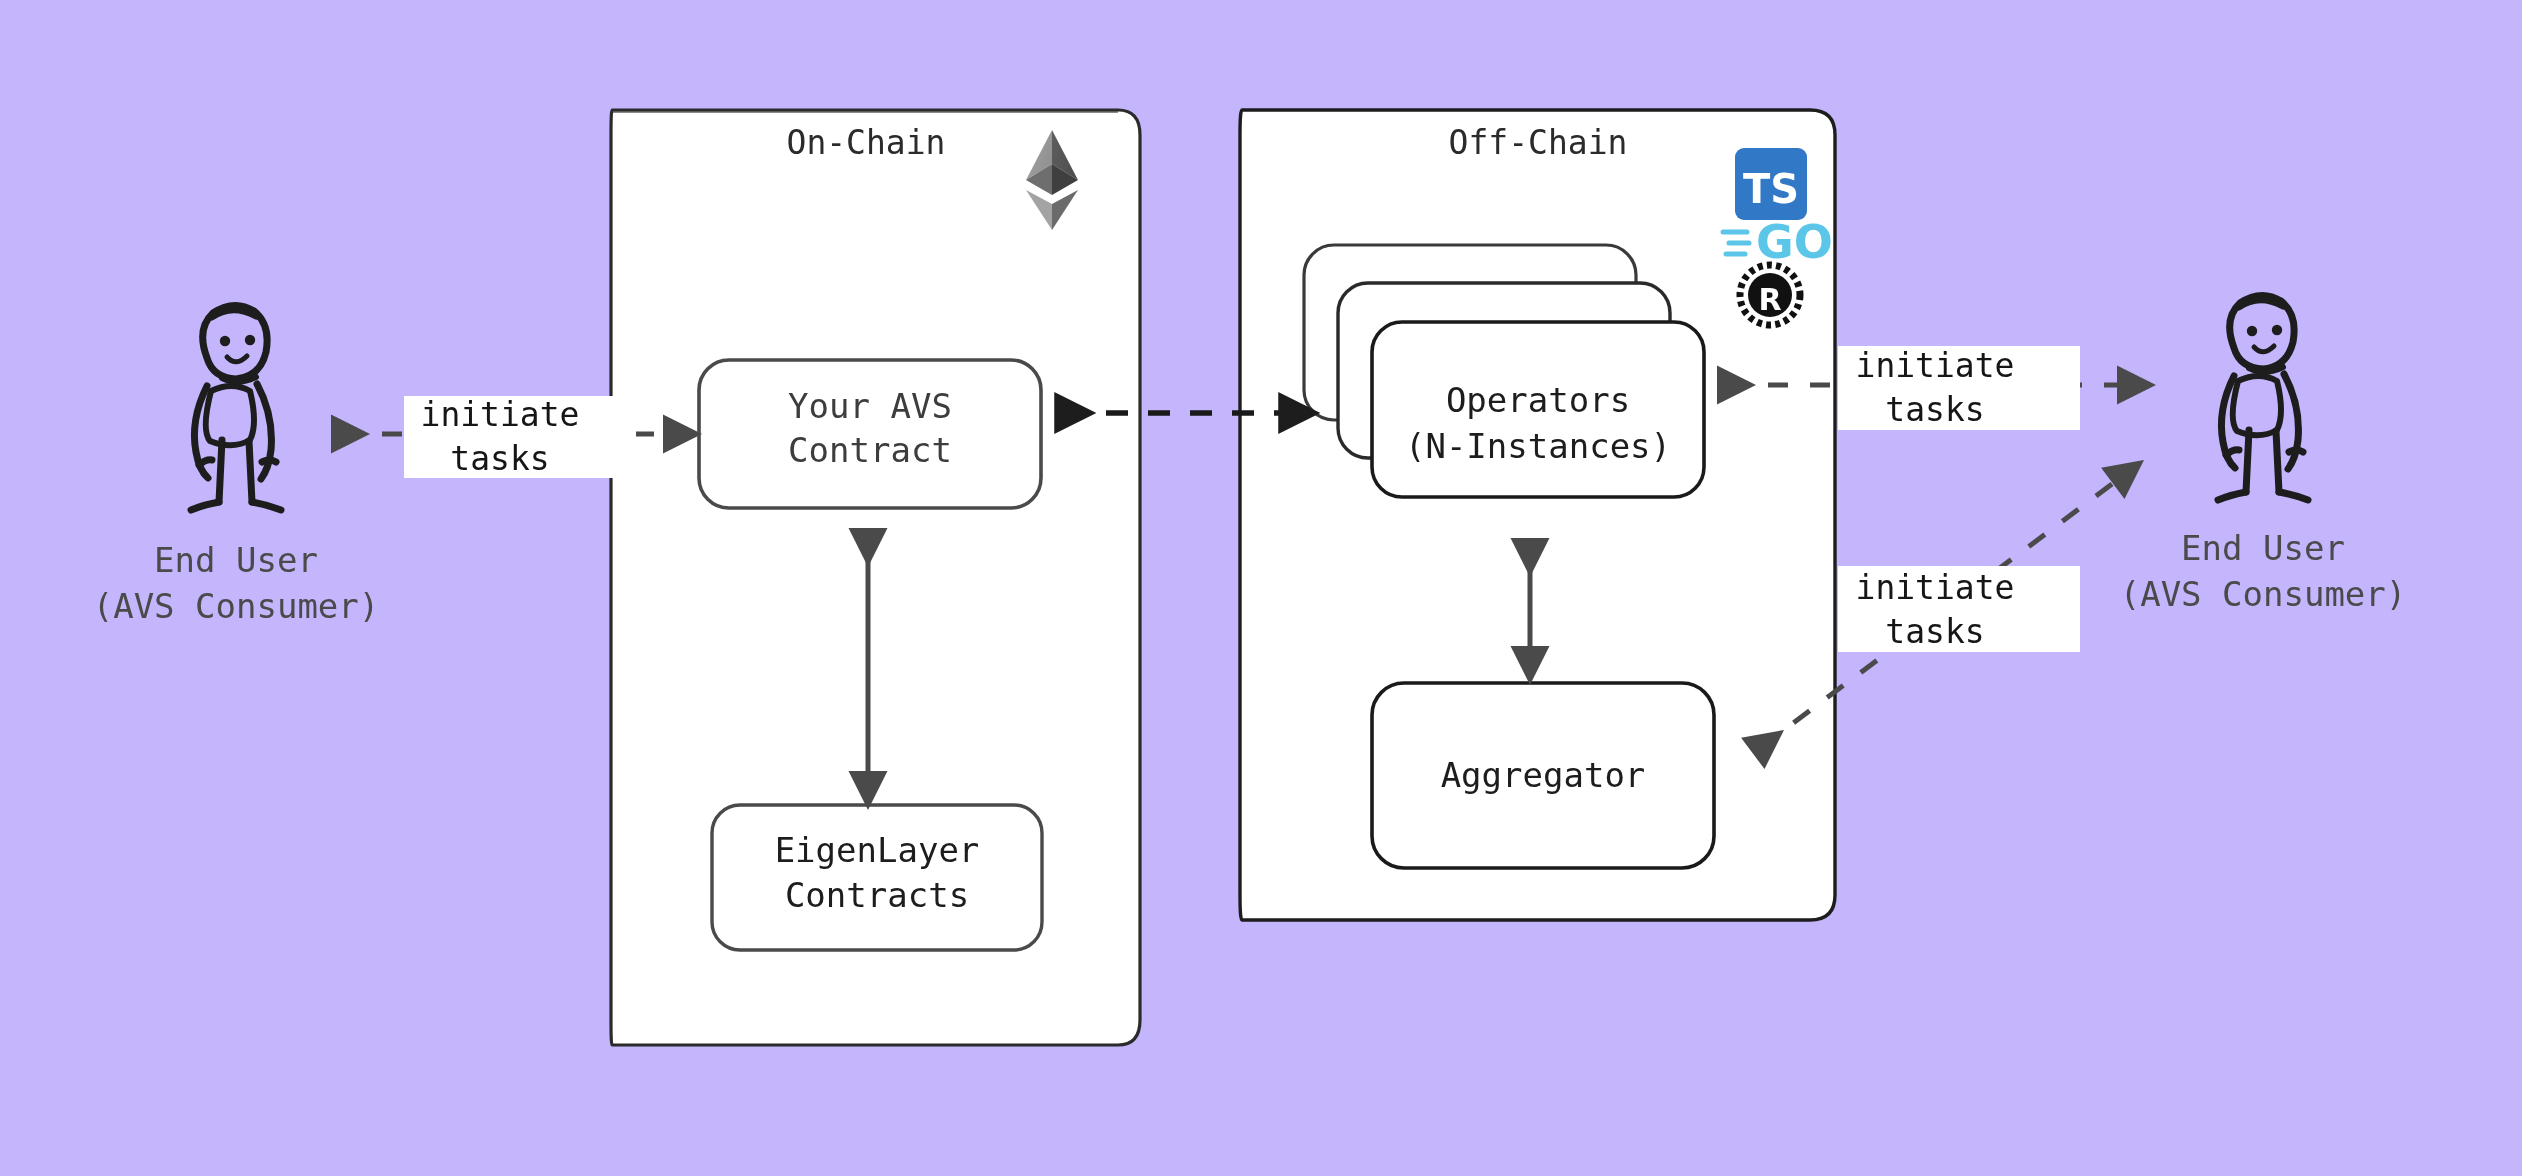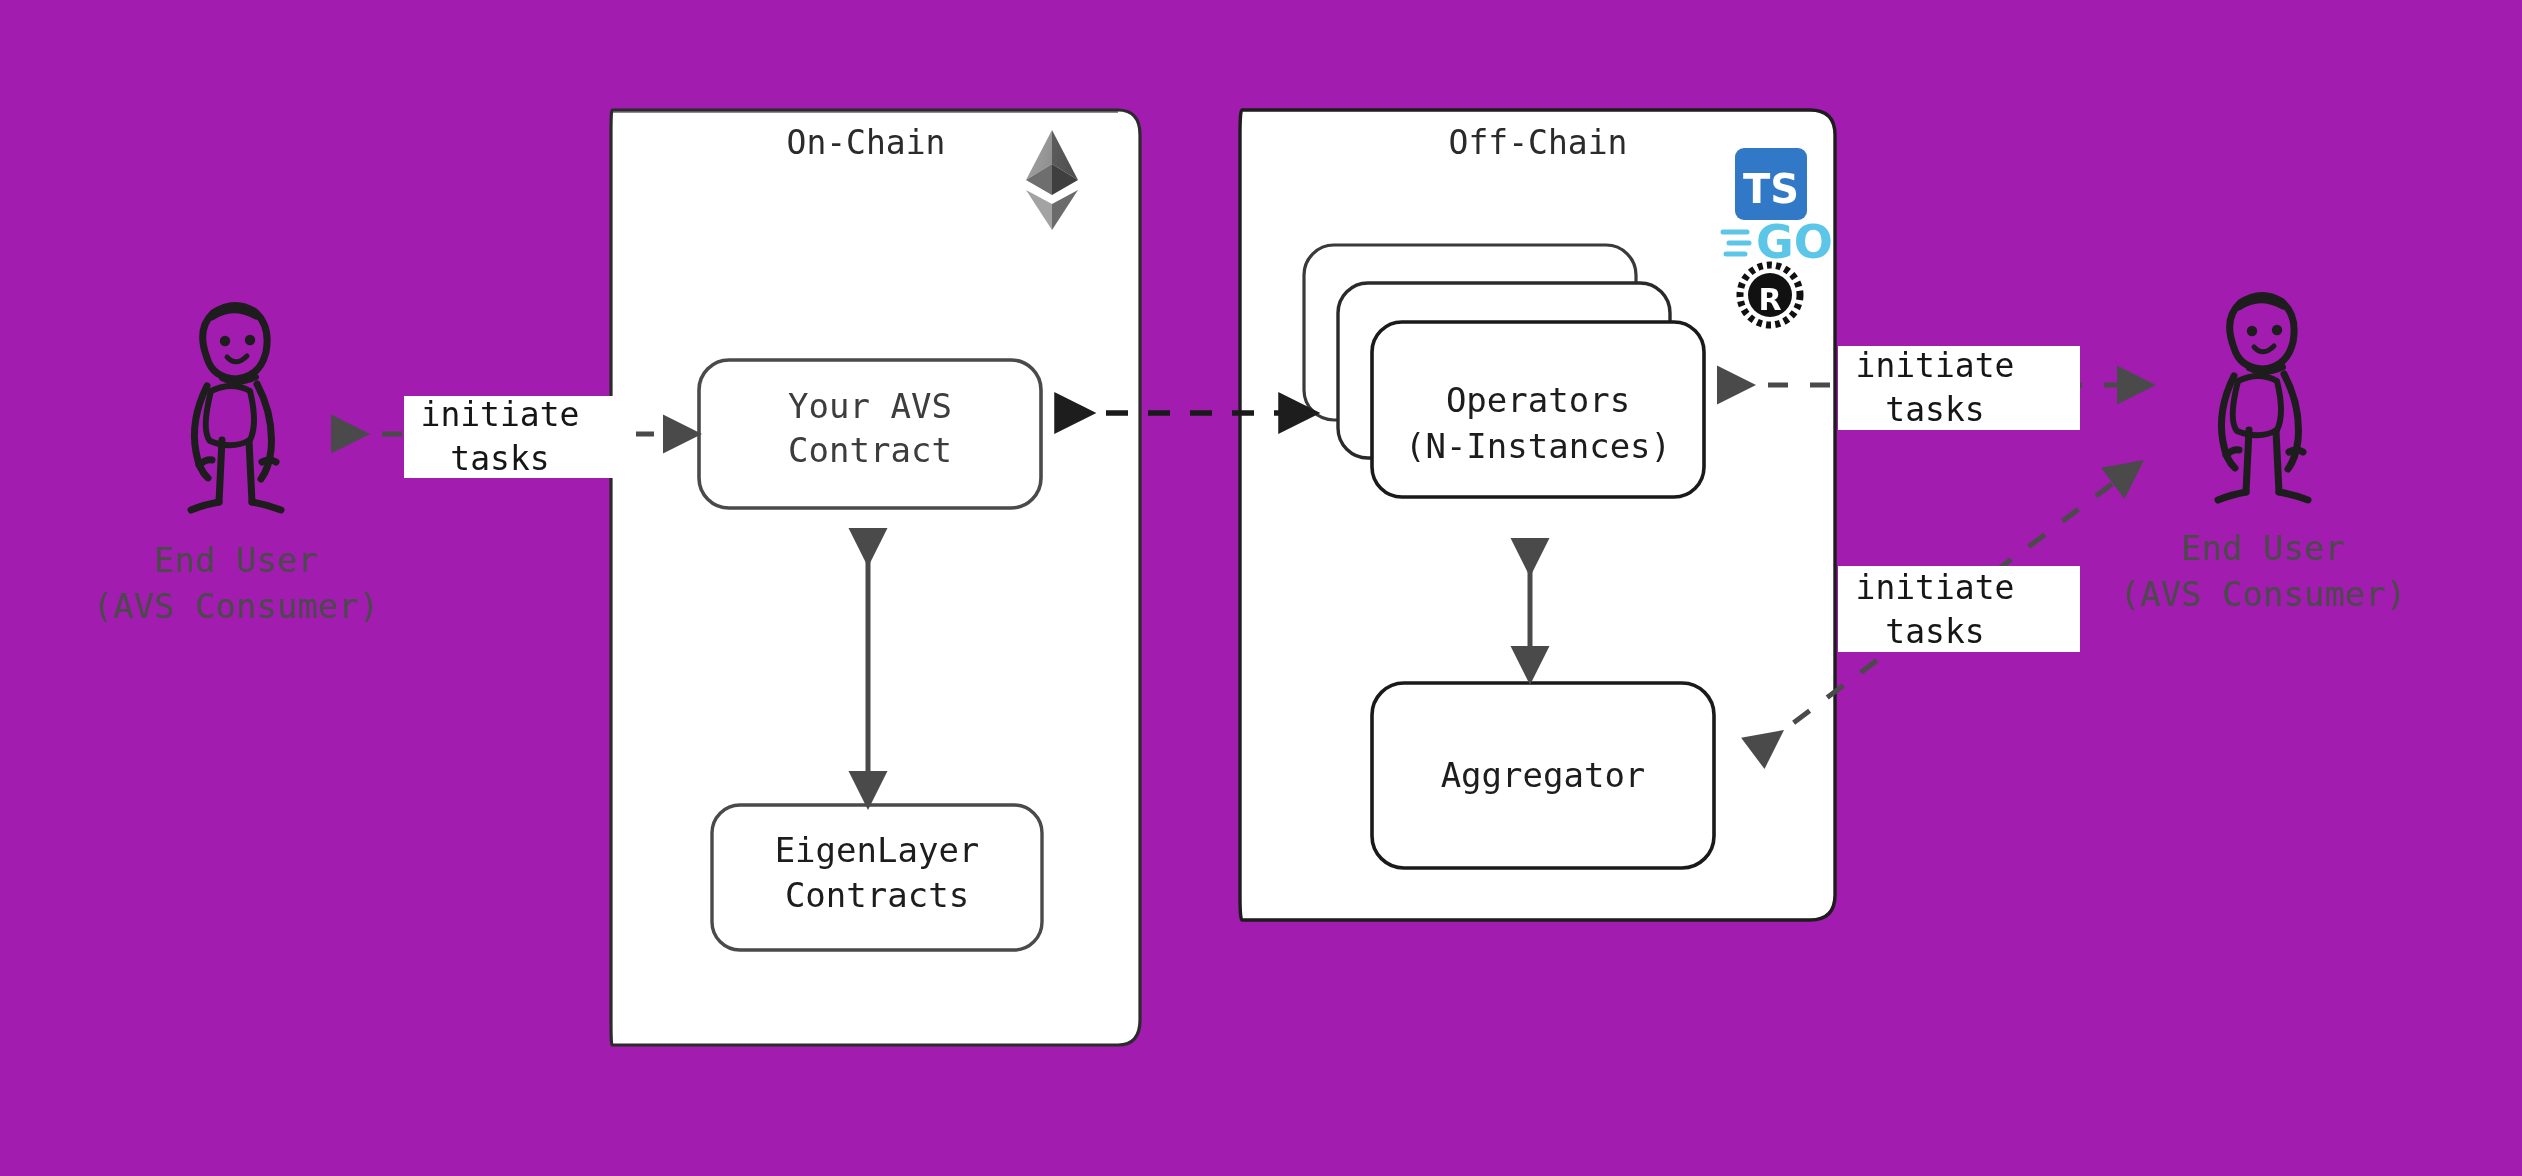--- a/index.html
+++ b/index.html
@@ -10,21 +10,21 @@
   body {
     width: 2522px;
     height: 1176px;
     font-family: "DejaVu Sans Mono", monospace;
     overflow: hidden;
   }
   #stage {
     position: relative;
     width: 2522px;
     height: 1176px;
-    background: #a21caf;
+    background: #c4b5fd;
   }
   svg.layer {
     position: absolute;
     left: 0;
     top: 0;
     width: 2522px;
     height: 1176px;
   }
   .container-title {
     font-family: "DejaVu Sans Mono", monospace;

